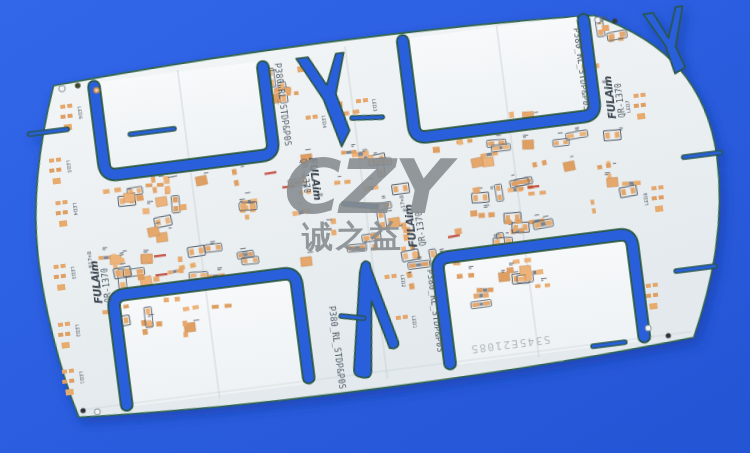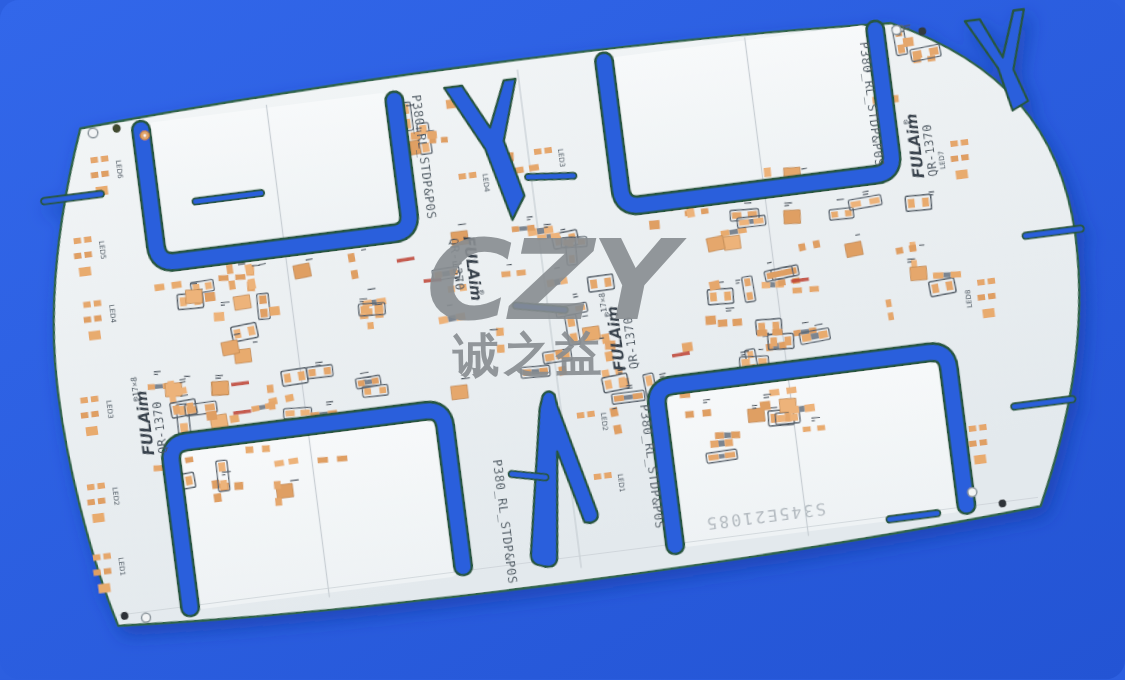--- a/index.html
+++ b/index.html
@@ -1,16 +1,16 @@
 <!DOCTYPE html>
 <html><head>
 <meta charset="utf-8">
 <style>
   html,body{margin:0;padding:0;background:#2c5fe0;}
-  .stage{position:relative;width:750px;height:453px;overflow:hidden;font-family:"DejaVu Sans",sans-serif;border-radius:13px;}
+  .stage{position:relative;width:750px;height:453px;overflow:hidden;font-family:"DejaVu Sans",sans-serif;}
   svg{display:block;}
   text{user-select:none;}
   .brand{font-family:"DejaVu Sans",sans-serif;font-weight:bold;font-style:italic;font-size:10.5px;fill:#39434d;letter-spacing:-0.3px;}
   .reg{font-family:"DejaVu Sans",sans-serif;font-size:4.5px;fill:#39434d;}
   .model{font-family:"DejaVu Sans Mono",monospace;font-size:8px;fill:#49545e;letter-spacing:0.2px;}
   .pcode{font-family:"DejaVu Sans Mono",monospace;font-size:8.2px;fill:#4e5a63;letter-spacing:0.3px;}
   .matrix{font-family:"DejaVu Sans Mono",monospace;font-size:5.5px;fill:#49545e;}
   .serial{font-family:"DejaVu Sans Mono",monospace;font-size:11px;fill:#b2b9bf;letter-spacing:1.5px;}
   .ledlabel{font-family:"DejaVu Sans",sans-serif;font-size:4.8px;fill:#4d5862;}
   .czy{font-family:"DejaVu Sans",sans-serif;font-weight:bold;font-style:italic;font-size:74px;fill:#888d91;letter-spacing:-2px;}

